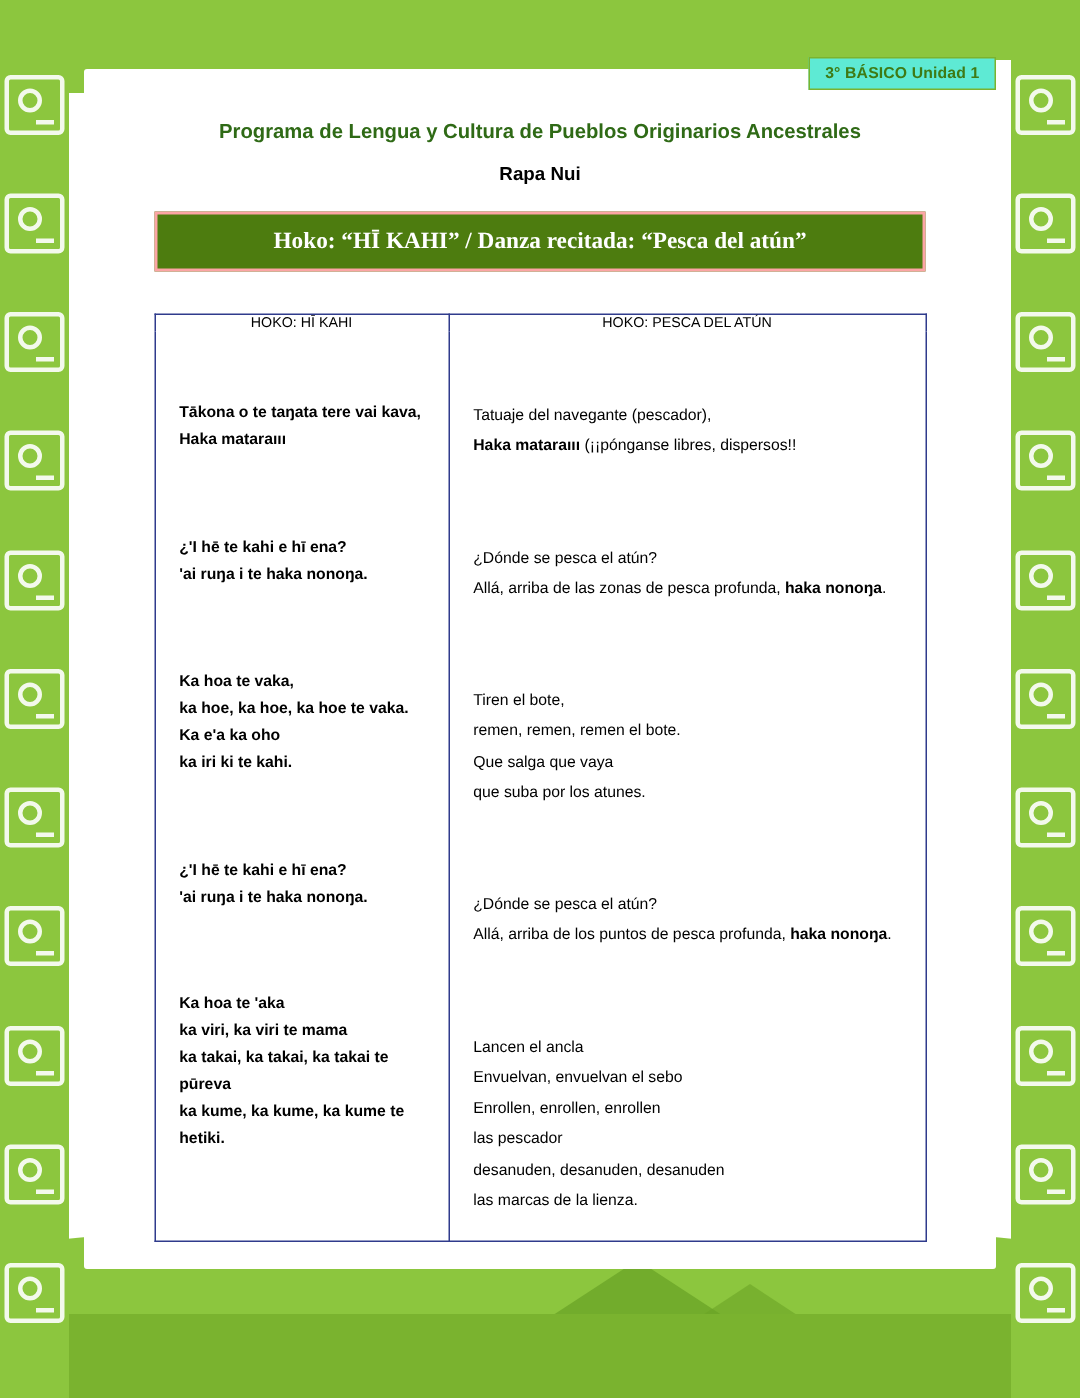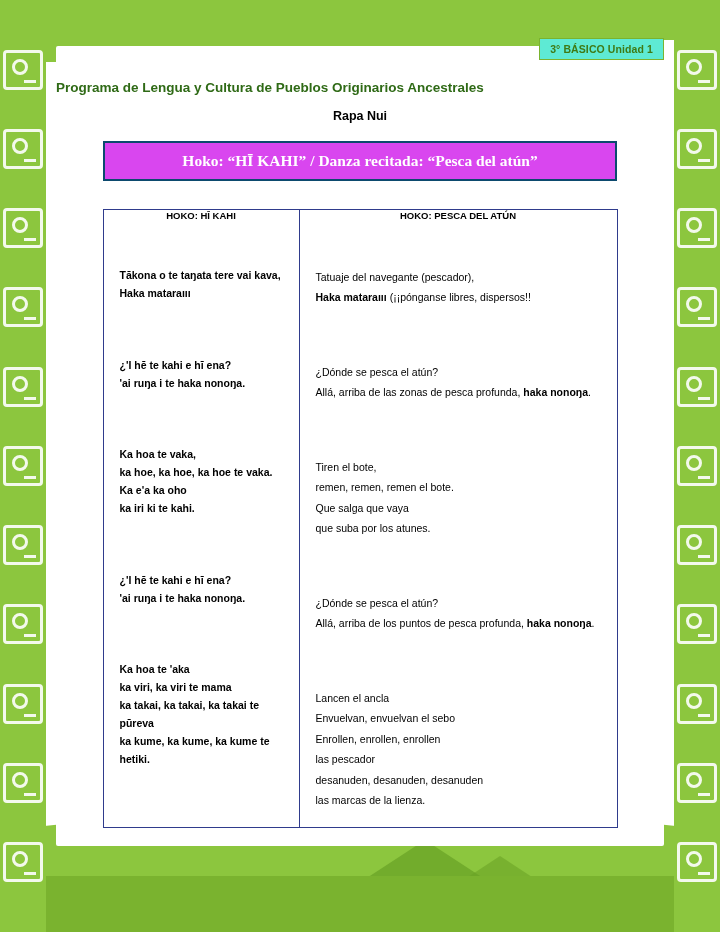--- a/index.html
+++ b/index.html
@@ -149,38 +149,38 @@
     color: #3f7a14;
     font-size: 10.5px;
     font-weight: bold;
     padding: 4px 10px;
     letter-spacing: .1px;
     white-space: nowrap;
   }
 
   .program-title {
     margin-top: 50px;
-    text-align: left;
+    text-align: center;
     color: #2f6a16;
     font-size: 13.5px;
     font-weight: bold;
   }
   .program-sub {
     margin-top: 14px;
     text-align: center;
     color: #000000;
     font-size: 12.5px;
     font-weight: bold;
   }
 
   .title-bar {
     margin: 18px auto 0 auto;
     width: 514px;
-    background: #d946ef;
-    border: 2px solid #0c4a6e;
+    background: #4d7c0f;
+    border: 2px solid #fca5a5;
     color: #ffffff;
     text-align: center;
     font-family: "Liberation Serif", serif;
     font-size: 15.5px;
     font-weight: bold;
     padding: 9px 6px;
     box-sizing: border-box;
   }
 
   table.lyrics {
@@ -193,21 +193,21 @@
     border: 1px solid #2f3b8c;
     vertical-align: top;
     padding: 0;
   }
   .col-left { width: 196px; }
   .col-right { width: 318px; }
 
   .head-cell {
     text-align: center;
     font-size: 9.5px;
-    font-weight: bold;
+    font-weight: normal;
     padding: 10px 4px 10px 4px;
     color: #000;
     border-bottom: none !important;
   }
 
   .body-cell {
     padding: 0 8px 8px 8px;
     border-top: none !important;
   }
 

